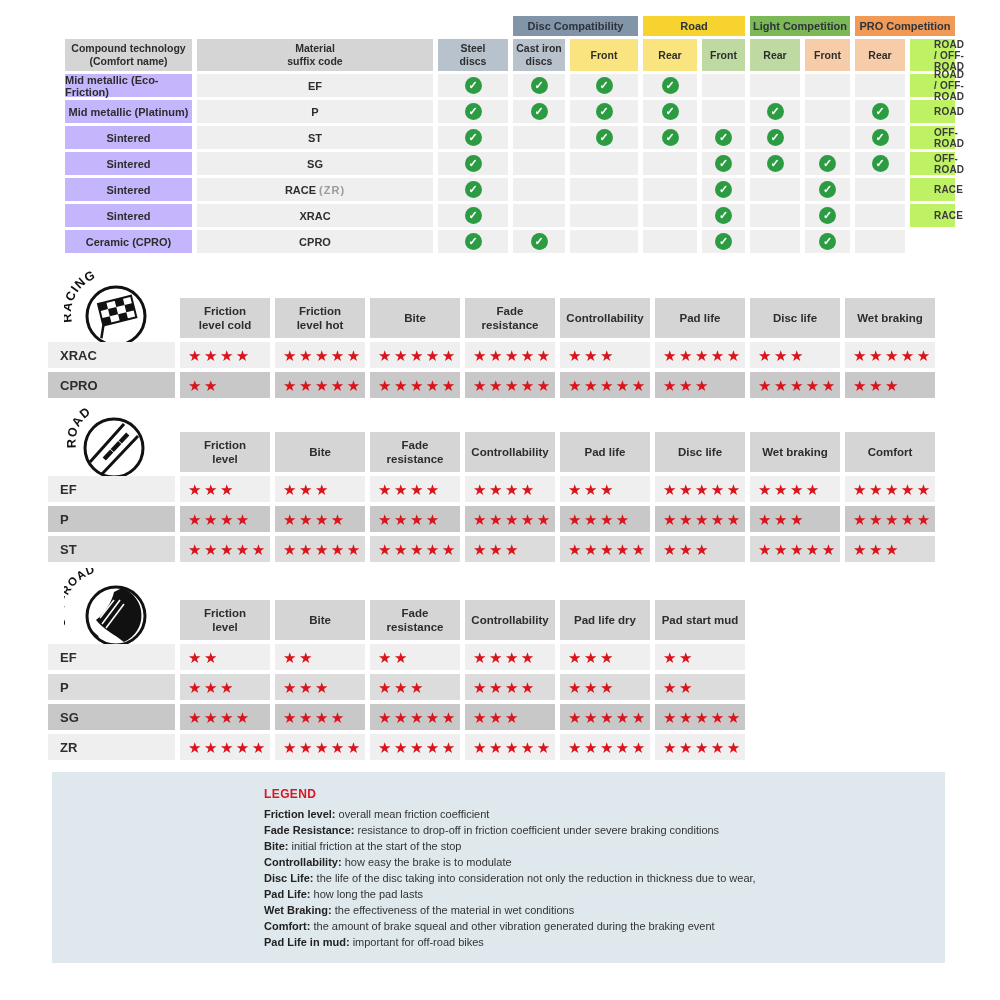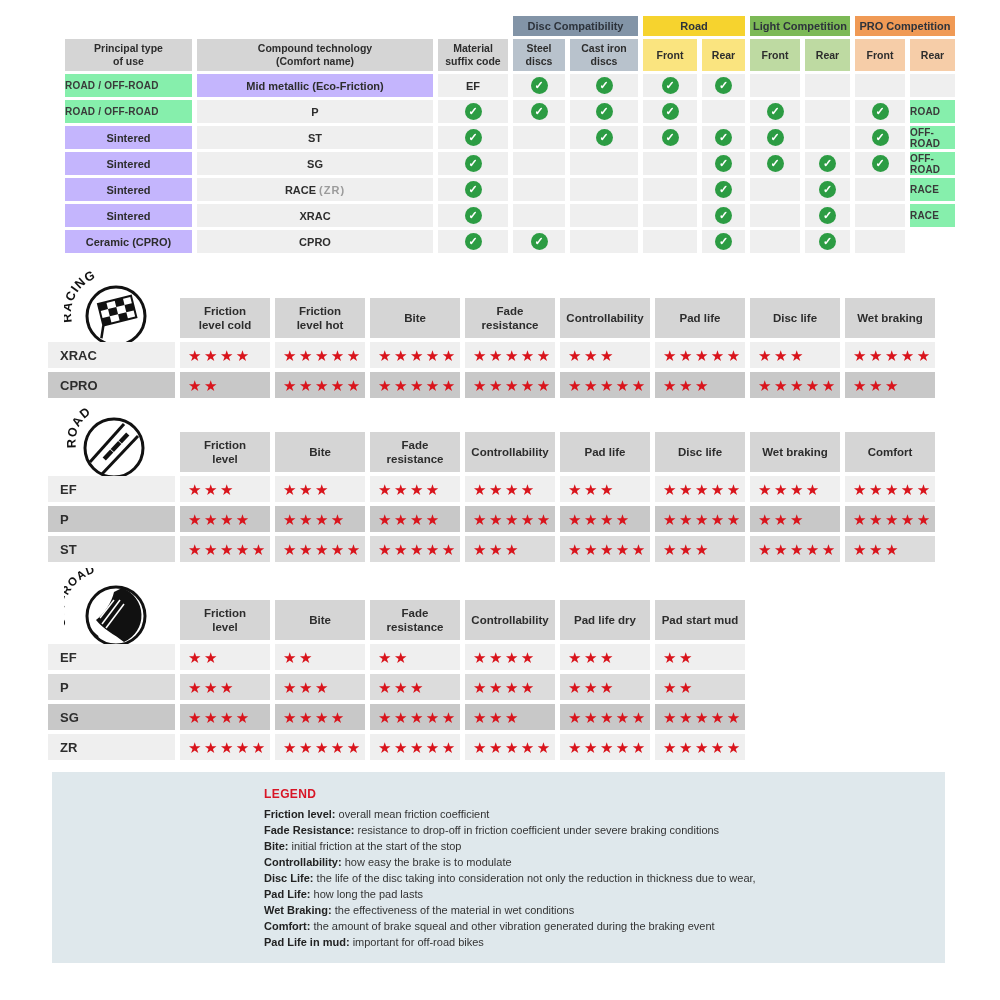--- a/index.html
+++ b/index.html
@@ -11,21 +11,21 @@
   
   #top-table { position:absolute; left:65px; top:16px; display:grid;
     grid-template-columns:127px 236px 70px 52px 68px 54px 43px 50px 45px 50px 45px;
     grid-template-rows:20px 32px repeat(7,23px); gap:3px 5px; font-weight:700; }
   .spacer { background:transparent; }
   .span3 { grid-column:span 3; }
   .span2 { grid-column:span 2; }
   .group { font-size:11px; color:#2d333b; }
   .head  { background:#d5d5d5; font-size:10.5px; line-height:1.2; text-align:center;
            white-space:pre-line; color:#2d2d2d; }
-  .use { background:#86efac; justify-content:flex-start; padding-left:0;
+  .use { background:#bef264; justify-content:flex-start; padding-left:24px;
          font-size:10px; letter-spacing:.2px; color:#3a3a3a; }
   .compound { background:#c4b5fd; font-size:11px; color:#2d2d2d; }
   .suffix { background:#efefef; font-size:11px; color:#2d2d2d; }
   .suffix .note { color:#9b9b9b; letter-spacing:1px; margin-left:3px; font-weight:700; }
   .compat { background:#efefef; }
   .chk { width:17px; height:17px; border-radius:50%; background:#2c9c43; color:#fff;
          font-size:11px; line-height:17px; text-align:center; font-weight:700; display:block; }
 
   
   .section-grid { position:absolute; left:48px; display:grid; gap:4px 5px; }
@@ -59,22 +59,20 @@
 <body>
 
 <div class="page">
 
   <div id="top-table">
       <div class="cell spacer span3"></div>
       <div class="cell group span2" style="background: rgb(130, 148, 167);">Disc Compatibility</div>
       <div class="cell group span2" style="background: rgb(246, 211, 46);">Road</div>
       <div class="cell group span2" style="background: rgb(124, 185, 86);">Light Competition</div>
       <div class="cell group span2" style="background: rgb(240, 154, 85);">PRO Competition</div>
-      <div class="cell head">Principal type
-of use</div>
       <div class="cell head">Compound technology
 (Comfort name)</div>
       <div class="cell head">Material
 suffix code</div>
       <div class="cell head sub" style="background: rgb(184, 194, 204);">Steel
 discs</div>
       <div class="cell head sub" style="background: rgb(184, 194, 204);">Cast iron
 discs</div>
       <div class="cell head sub" style="background: rgb(250, 228, 127);">Front</div>
       <div class="cell head sub" style="background: rgb(250, 228, 127);">Rear</div>
@@ -97,20 +95,21 @@
         <span class="chk">✓</span>
       </div>
       <div class="cell compat">
         <span class="chk">✓</span>
       </div>
       <div class="cell compat"></div>
       <div class="cell compat"></div>
       <div class="cell compat"></div>
       <div class="cell compat"></div>
       <div class="cell use">ROAD / OFF-ROAD</div>
+      <div class="cell compound">Mid metallic (Platinum)</div>
       <div class="cell suffix">
         <span>P</span>
       </div>
       <div class="cell compat">
         <span class="chk">✓</span>
       </div>
       <div class="cell compat">
         <span class="chk">✓</span>
       </div>
       <div class="cell compat">

